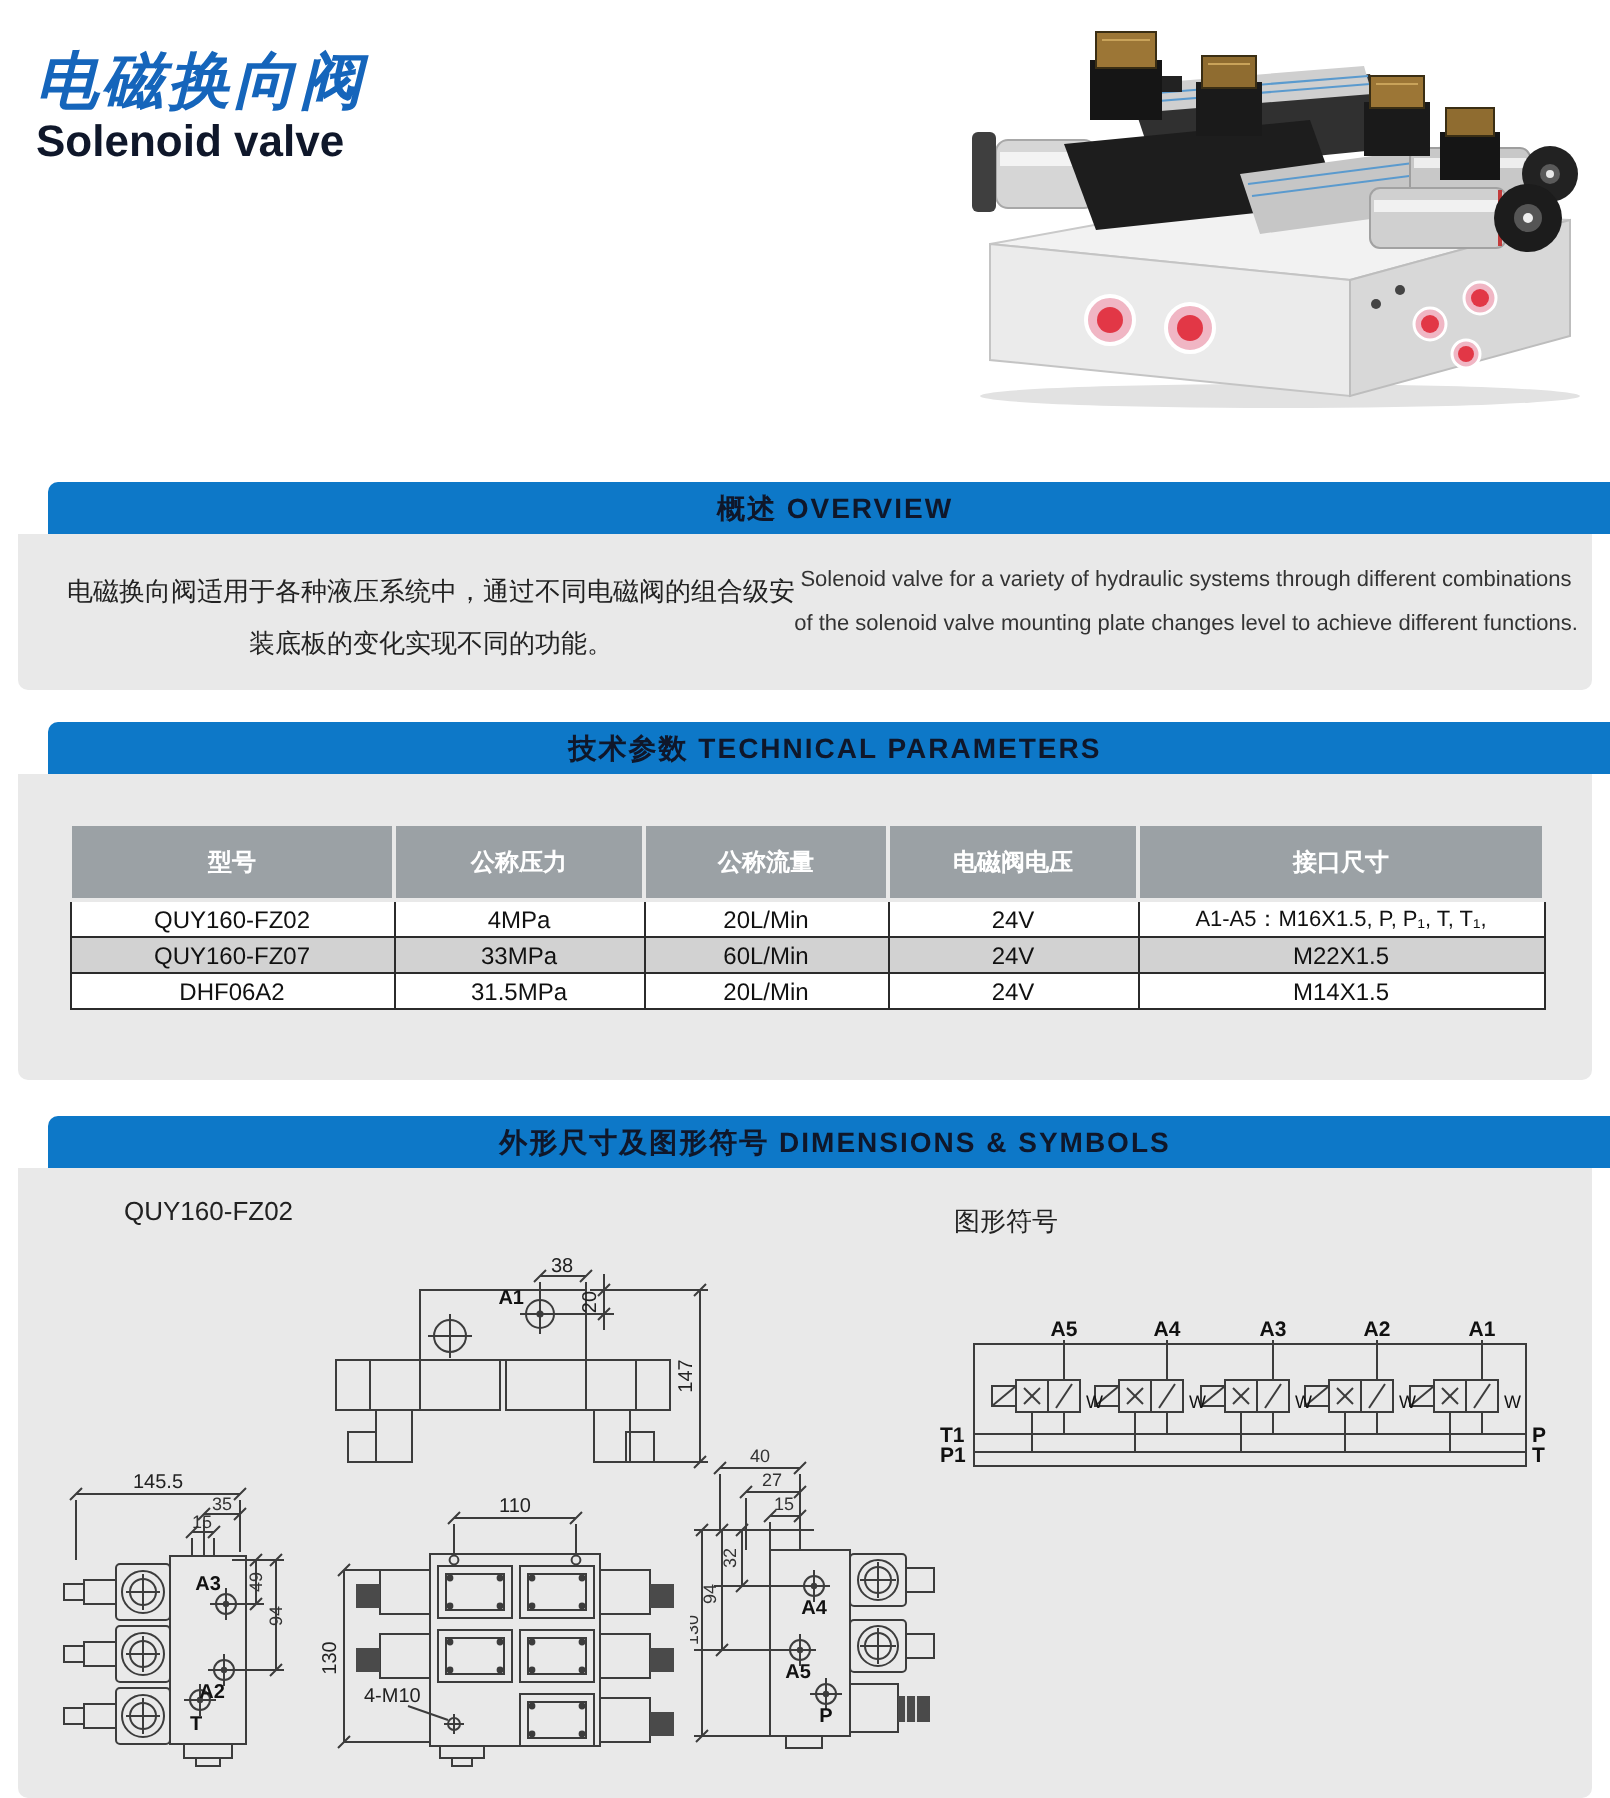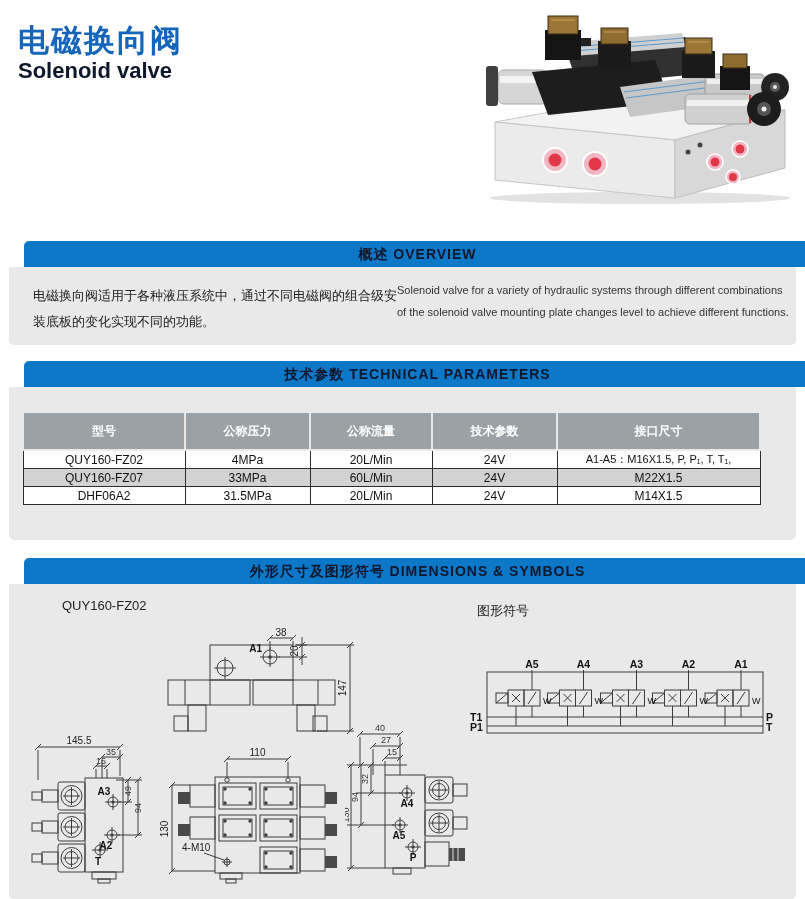--- a/index.html
+++ b/index.html
@@ -1,29 +1,29 @@
 <!DOCTYPE html>
 <html><head>
 <meta charset="utf-8">
 <style>
   html,body { margin:0; padding:0; background:#fff; font-family:"Liberation Sans", sans-serif; }
   .page { position:relative; width:805px; height:899px; background:#fff; overflow:hidden; }
   .abs { position:absolute; }
 
-  .title-zh { left:18px; top:20px; font-size:31px; font-weight:bold; color:#1565bb; letter-spacing:2px; }
+  .title-zh { left:18px; top:20px; font-size:31px; font-weight:bold; color:#1565bb; letter-spacing:2px;font-style:italic; }
   .title-en { left:18px; top:58px; font-size:22px; font-weight:bold; color:#0f172a; }
 
   .banner { left:24px; width:787px; height:26px; background:#0d78c8; border-radius:5px 5px 0 0;
             color:#0f172a; font-weight:bold; font-size:14px; text-align:center; line-height:26px; letter-spacing:1px; }
-  .section-body { left:9px; width:787px; background:#e9e9e9; border-radius:0 0 5px 5px; }
+  .section-body { left:9px; width:787px; background:#e9e9e9; border-radius:0 0 5px 5px;text-align:center; }
 
   .ov-zh { left:24px; top:16px; width:365px; font-size:13px; color:#222; line-height:26px; }
   .ov-en { left:388px; top:12px; width:392px; font-size:11px; color:#333; line-height:22px; }
 
-  table.params { position:absolute; left:22px; top:411px; border-collapse:collapse; table-layout:fixed; width:737px; }
+  table.params { position:absolute; left:34px; top:411px; border-collapse:collapse; table-layout:fixed; width:737px; }
   table.params th { background:#9ba1a5; color:#fff; font-weight:bold; font-size:12px; height:36px;
                     border:2px solid #e9e9e9; padding:0; }
   table.params td { font-size:12px; color:#111; text-align:center; height:17px; padding:0 2px;
                     border:1px solid #2b2b2b; background:#fff; white-space:nowrap; overflow:hidden; }
   table.params tr.alt td { background:#d2d2d2;margin-left:48px; }
   table.params td.small { font-size:11px; }
 
   .model-label { left:62px; top:598px; font-size:13px; color:#222; }
   .symbol-label { left:477px; top:602px; font-size:13px; color:#222; }
 
@@ -129,21 +129,21 @@
         <col style="width:125px">
         <col style="width:122px">
         <col style="width:125px">
         <col style="width:203px">
       </colgroup>
     <thead>
       <tr>
         <th>型号</th>
         <th>公称压力</th>
         <th>公称流量</th>
-        <th>技术参数</th>
+        <th>电磁阀电压</th>
         <th>接口尺寸</th>
       </tr>
     </thead>
     <tbody>
       <tr>
         <td>QUY160-FZ02</td>
         <td>4MPa</td>
         <td>20L/Min</td>
         <td>24V</td>
         <td class="small">A1-A5：M16X1.5, P, P₁, T, T₁,</td>

